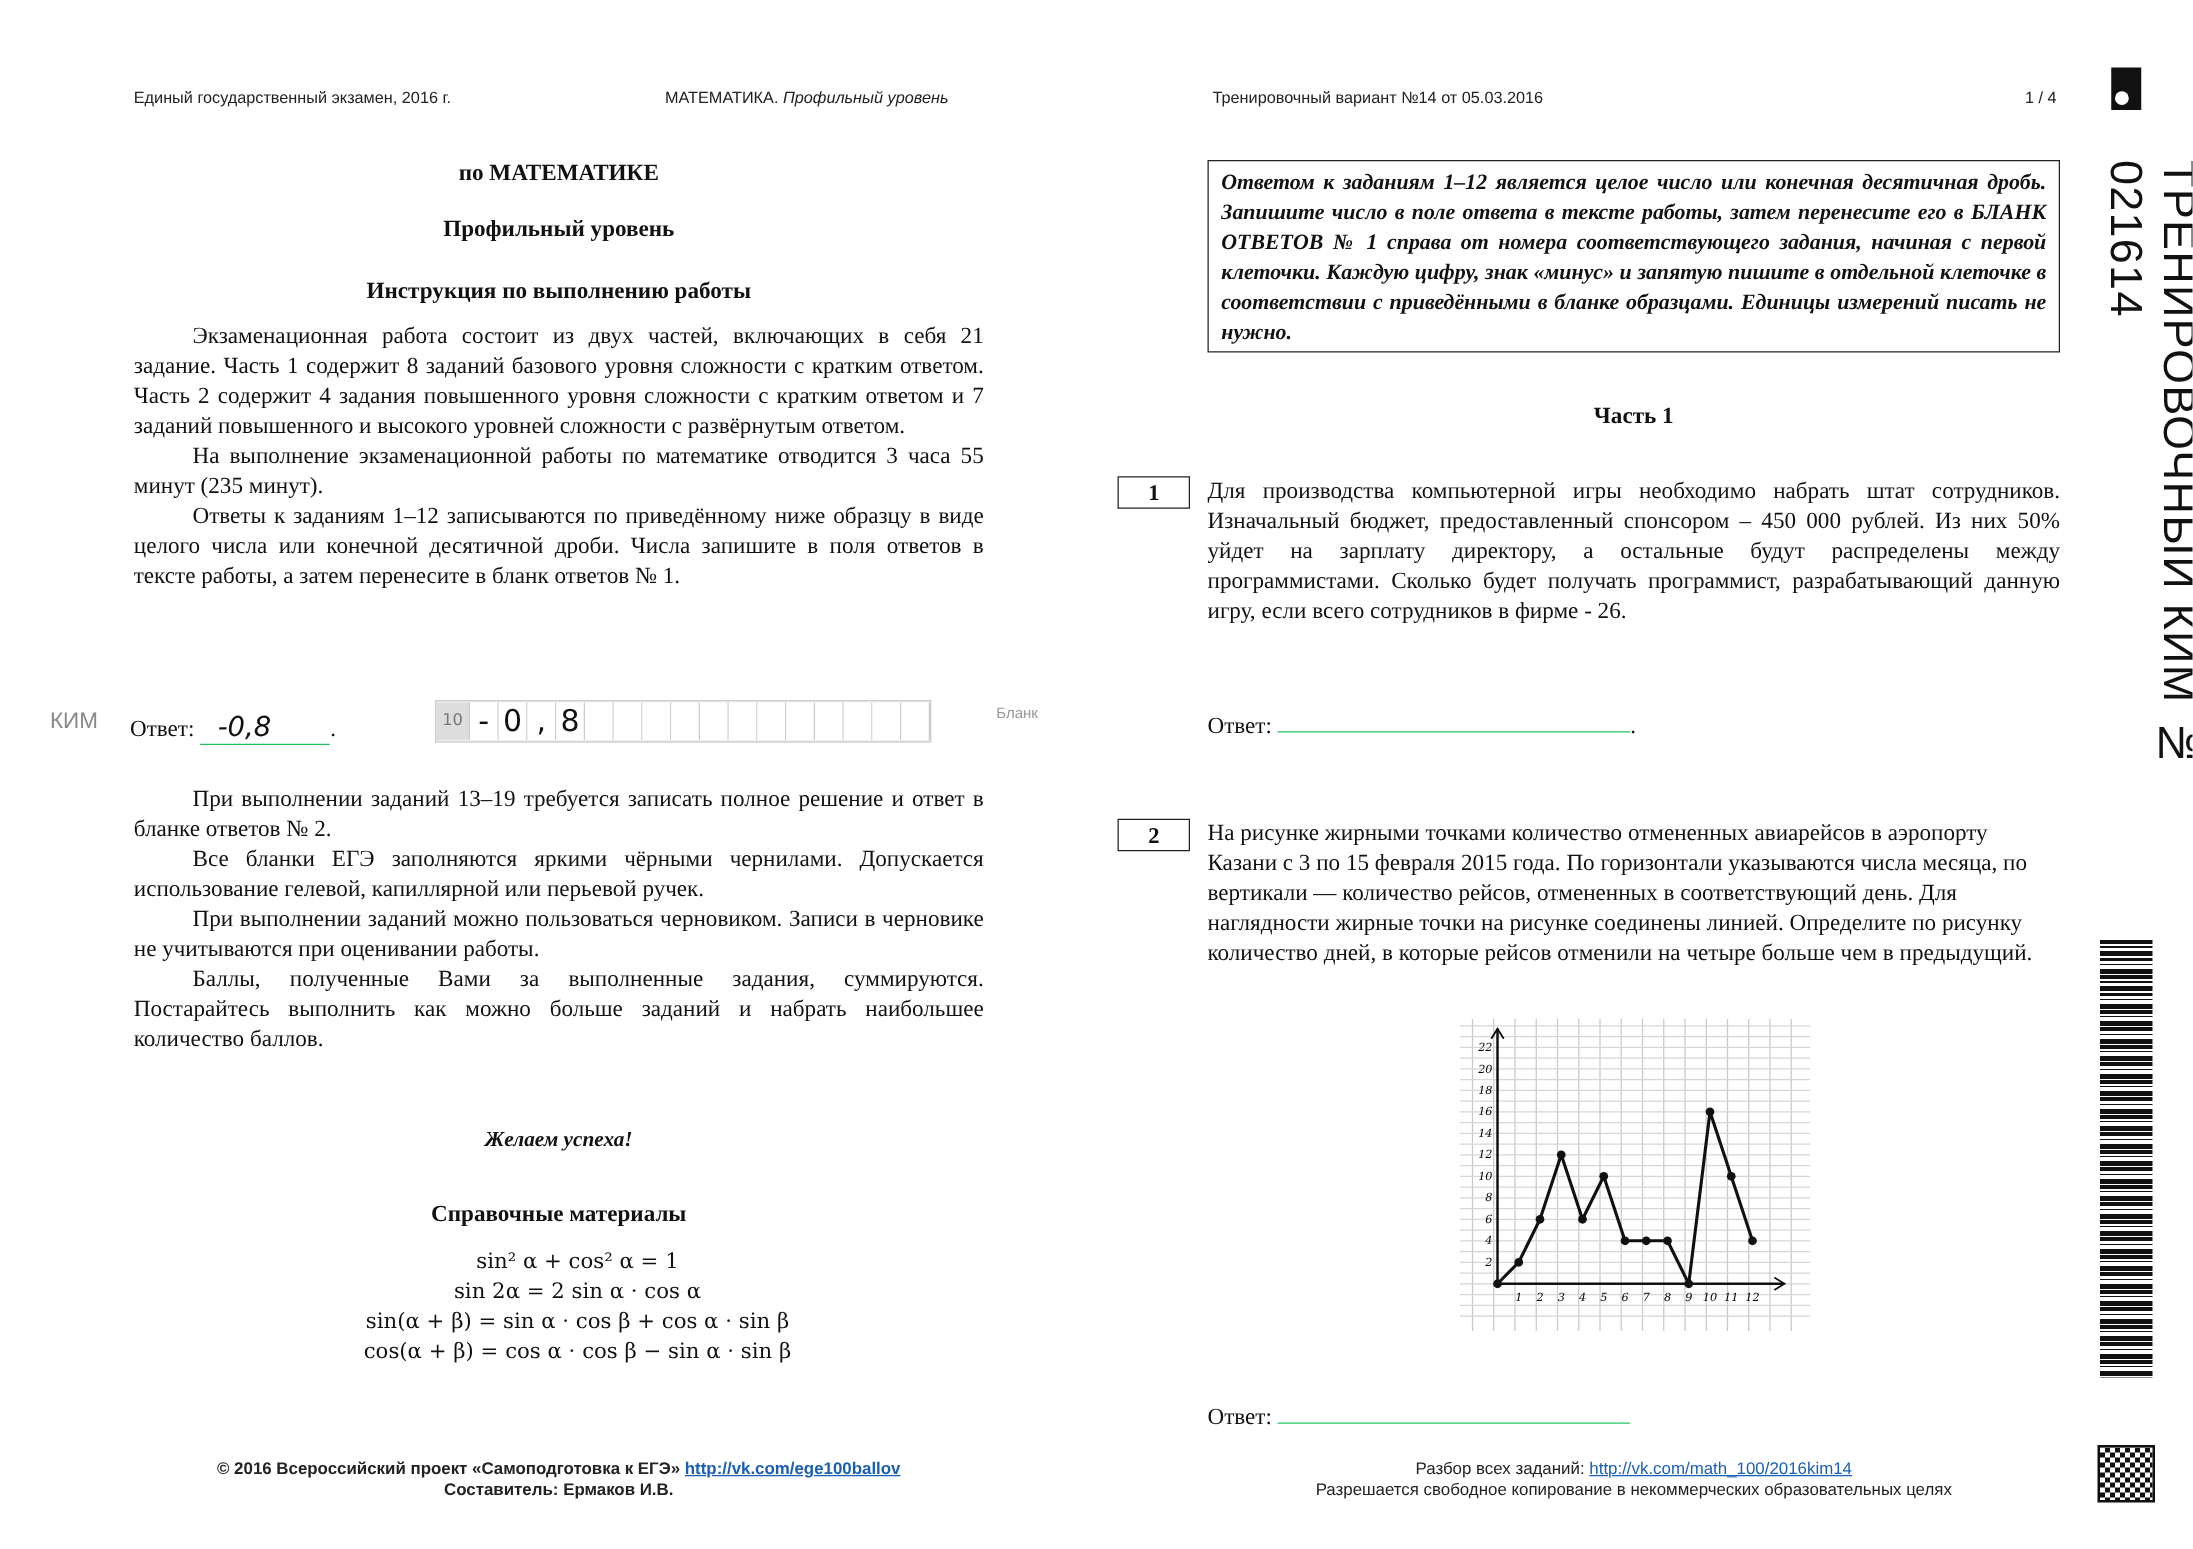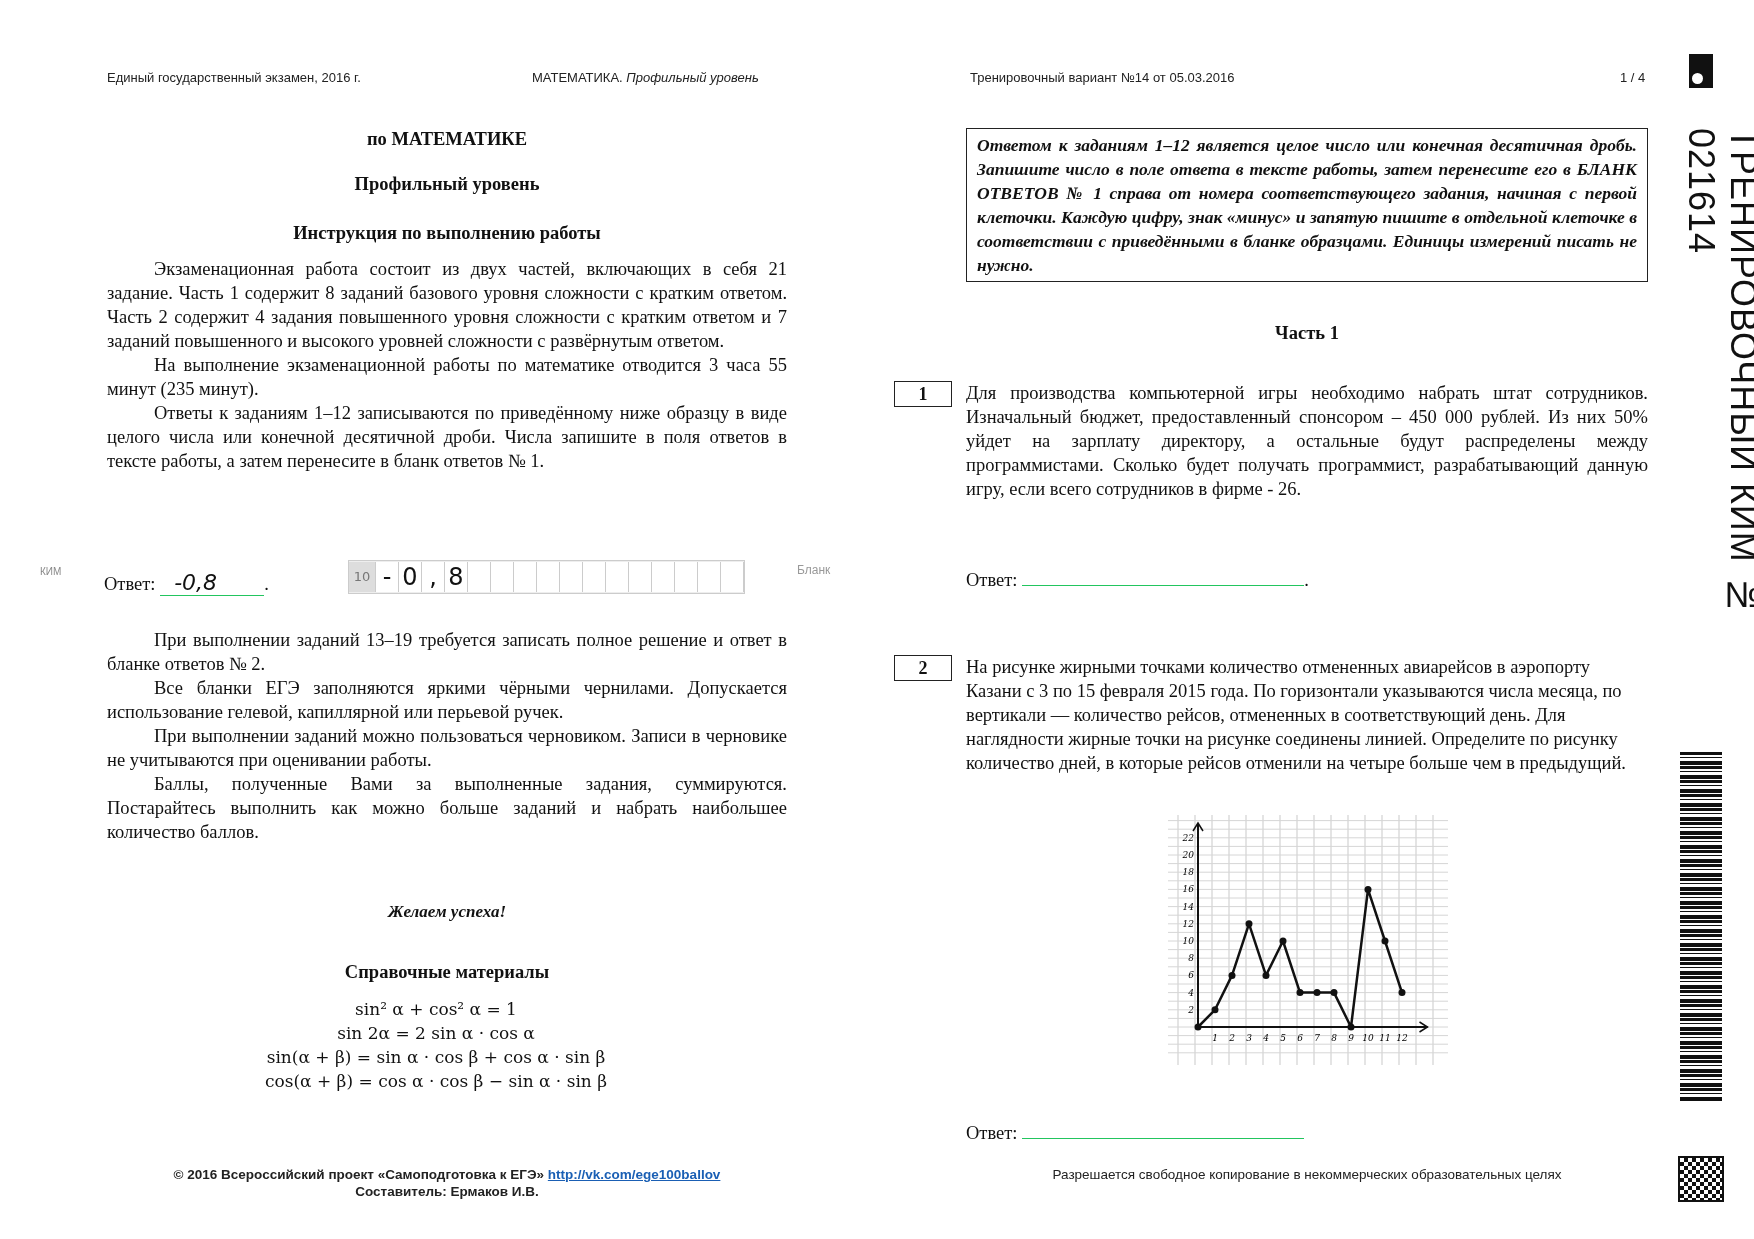--- a/index.html
+++ b/index.html
@@ -40,21 +40,21 @@
   <div class="title center">по МАТЕМАТИКЕ</div>
   <div class="title center" style="margin-top:22px;">Профильный уровень</div>
   <div class="title center" style="margin-top:26px;">Инструкция по выполнению работы</div>
   <div class="para" style="margin-top:12px;">
     <p>Экзаменационная работа состоит из двух частей, включающих в себя 21 задание. Часть 1 содержит 8 заданий базового уровня сложности с кратким ответом. Часть 2 содержит 4 задания повышенного уровня сложности с кратким ответом и 7 заданий повышенного и высокого уровней сложности с развёрнутым ответом.</p>
     <p>На выполнение экзаменационной работы по математике отводится 3 часа 55 минут (235 минут).</p>
     <p>Ответы к заданиям 1–12 записываются по приведённому ниже образцу в виде целого числа или конечной десятичной дроби. Числа запишите в поля ответов в тексте работы, а затем перенесите в бланк ответов № 1.</p>
   </div>
 </div>
 
-<div class="abs" style="left:40px;top:566px;font-family:'Liberation Sans',sans-serif;font-size:10px;color:#888;">КИМ</div>
+<div class="abs" style="left:40px;top:566px;font-family:'Liberation Sans',sans-serif;font-size:18px;color:#888;">КИМ</div>
 <div class="abs" style="left:104px;top:570px;font-size:18.5px;">
   <span>Ответ:</span>
   <span class="ansline" style="width:104px;font-family:'DejaVu Sans',sans-serif;font-style:italic;font-size:22px;padding-left:14px;box-sizing:border-box;">-0,8</span><span>.</span>
 </div>
 <div class="abs cells" style="left:348px;top:560px;">
   <div class="cell" style="background:#ddd;font-size:13px;color:#777;width:26px;">10</div>
   <div class="cell">-</div>
   <div class="cell">0</div>
   <div class="cell">,</div>
   <div class="cell">8</div>
@@ -75,21 +75,21 @@
 
 <div class="abs para" style="left:107px;top:628px;width:680px;">
   <p>При выполнении заданий 13–19 требуется записать полное решение и ответ в бланке ответов № 2.</p>
   <p>Все бланки ЕГЭ заполняются яркими чёрными чернилами. Допускается использование гелевой, капиллярной или перьевой ручек.</p>
   <p>При выполнении заданий можно пользоваться черновиком. Записи в черновике не учитываются при оценивании работы.</p>
   <p>Баллы, полученные Вами за выполненные задания, суммируются. Постарайтесь выполнить как можно больше заданий и набрать наибольшее количество баллов.</p>
 </div>
 
 <div class="abs center" style="left:107px;top:891px;width:680px;font-size:17px;font-weight:bold;font-style:italic;margin-top:11px;">Желаем успеха!</div>
 <div class="abs center title" style="left:107px;top:961px;width:680px;">Справочные материалы</div>
-<div class="abs formula" style="left:96px;top:997px;width:680px;text-align:center;">
+<div class="abs formula" style="left:122px;top:997px;width:680px;text-align:center;">
   <div>sin² α + cos² α = 1</div>
   <div>sin 2α = 2 sin α · cos α</div>
   <div>sin(α + β) = sin α · cos β + cos α · sin β</div>
   <div>cos(α + β) = cos α · cos β − sin α · sin β</div>
 </div>
 
 <div class="abs footer" style="left:107px;top:1166px;width:680px;font-weight:bold;">
   <div><span>© 2016 Всероссийский проект «Самоподготовка к ЕГЭ»</span> <a class="lnk">http://vk.com/ege100ballov</a></div>
   <div>Составитель: Ермаков И.В.</div>
 </div>
@@ -202,18 +202,19 @@
       <circle cx="234" cy="177.6" r="3.5" fill="#111"></circle>
     </svg>
 </div>
 
 <div class="abs" style="left:966px;top:1118px;font-size:18.5px;">
   <span>Ответ:</span>
   <span class="ansline" style="width:282px;height:20px;"></span>
 </div>
 
 <div class="abs footer" style="left:966px;top:1166px;width:682px;">
+  <div><span>Разбор всех заданий:</span> <a class="lnk">http://vk.com/math_100/2016kim14</a></div>
   <div>Разрешается свободное копирование в некоммерческих образовательных целях</div>
 </div>
 
 <div class="abs vert" style="left:1680px;top:128px;height:600px;">ТРЕНИРОВОЧНЫЙ КИМ № 021614</div>
 <div class="abs" style="left:1680px;top:752px;width:42px;height:350px;background:repeating-linear-gradient(180deg,#111 0 3px,#fff 3px 5px,#111 5px 6px,#fff 6px 9px,#111 9px 13px,#fff 13px 14px);"></div>
 <div class="abs" style="left:1678px;top:1156px;width:46px;height:46px;background:repeating-conic-gradient(#111 0 25%,#fff 0 50%) 0 0/8px 8px;border:2px solid #111;box-sizing:border-box;"></div>
 
 </body></html>

